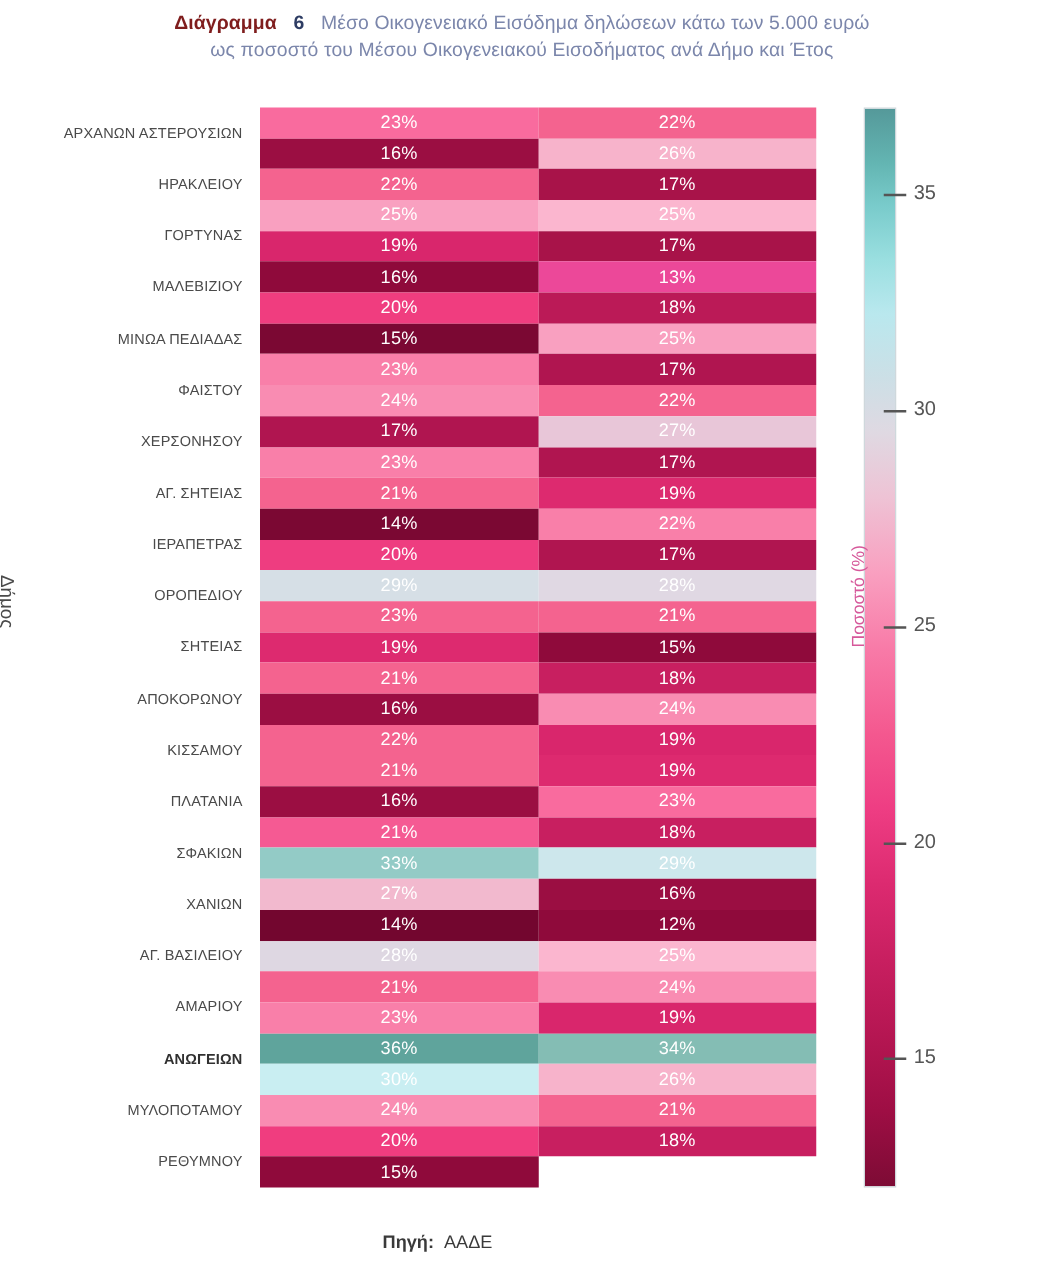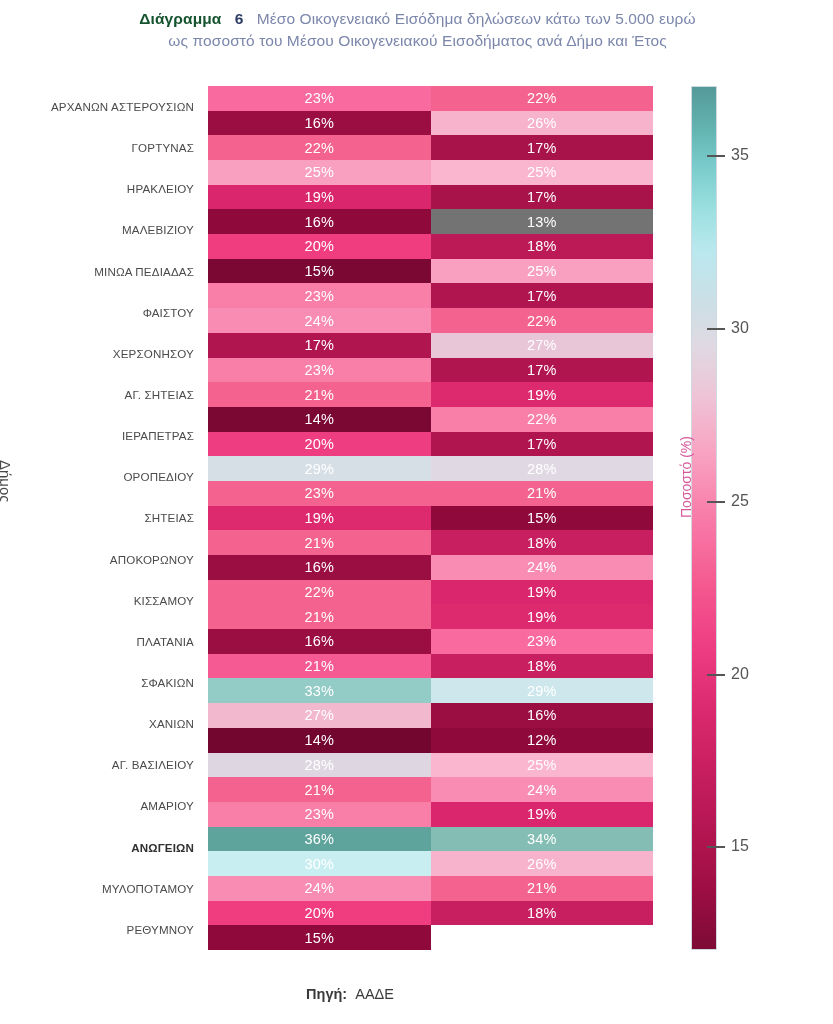--- a/index.html
+++ b/index.html
@@ -12,21 +12,21 @@
     position:relative;
   }
   #root{position:relative;width:833px;height:1024px;}
 
   
   .title-block{
     position:absolute;left:60px;top:8px;width:715px;
     text-align:center;line-height:1.45;
   }
   .title-line{font-size:15.5px;color:#7b86ab;letter-spacing:.1px;}
-  .title-strong{font-weight:bold;color:#14532d;}
+  .title-strong{font-weight:bold;color:#7f1d1d;}
   .title-num{font-weight:bold;color:#2d3c63;}
 
   
   .plot{
     position:absolute;left:208px;top:86px;
     width:445px;height:864px;
   }
   .grid{
     position:absolute;inset:0;
     display:grid;
@@ -132,22 +132,22 @@
       <span>&nbsp;</span>
       <span>Μέσο Οικογενειακό Εισόδημα δηλώσεων κάτω των 5.000 ευρώ</span>
     </div>
     <div class="title-line">ως ποσοστό του Μέσου Οικογενειακού Εισοδήματος ανά Δήμο και Έτος</div>
   </div>
 
   <div class="ylabel">Δήμος</div>
 
   <div class="rowlabels" id="rowlabels">
       <div class="rowlabel">ΑΡΧΑΝΩΝ ΑΣΤΕΡΟΥΣΙΩΝ</div>
+      <div class="rowlabel">ΗΡΑΚΛΕΙΟΥ</div>
       <div class="rowlabel">ΓΟΡΤΥΝΑΣ</div>
-      <div class="rowlabel">ΗΡΑΚΛΕΙΟΥ</div>
       <div class="rowlabel">ΜΑΛΕΒΙΖΙΟΥ</div>
       <div class="rowlabel">ΜΙΝΩΑ ΠΕΔΙΑΔΑΣ</div>
       <div class="rowlabel">ΦΑΙΣΤΟΥ</div>
       <div class="rowlabel">ΧΕΡΣΟΝΗΣΟΥ</div>
       <div class="rowlabel">ΑΓ. ΣΗΤΕΙΑΣ</div>
       <div class="rowlabel">ΙΕΡΑΠΕΤΡΑΣ</div>
       <div class="rowlabel">ΟΡΟΠΕΔΙΟΥ</div>
       <div class="rowlabel">ΣΗΤΕΙΑΣ</div>
       <div class="rowlabel">ΑΠΟΚΟΡΩΝΟΥ</div>
       <div class="rowlabel">ΚΙΣΣΑΜΟΥ</div>
@@ -167,21 +167,21 @@
         <div class="cell" style="background: rgb(244, 99, 143);">22%</div>
         <div class="cell" style="background: rgb(155, 14, 66);">16%</div>
         <div class="cell" style="background: rgb(247, 179, 203);">26%</div>
         <div class="cell" style="background: rgb(244, 99, 143);">22%</div>
         <div class="cell" style="background: rgb(168, 19, 73);">17%</div>
         <div class="cell" style="background: rgb(249, 160, 192);">25%</div>
         <div class="cell" style="background: rgb(251, 182, 207);">25%</div>
         <div class="cell" style="background: rgb(217, 38, 108);">19%</div>
         <div class="cell" style="background: rgb(168, 19, 73);">17%</div>
         <div class="cell" style="background: rgb(143, 10, 59);">16%</div>
-        <div class="cell" style="background: #737373;">13%</div>
+        <div class="cell" style="background: #ec4899;">13%</div>
         <div class="cell" style="background: rgb(240, 61, 127);">20%</div>
         <div class="cell" style="background: rgb(187, 26, 87);">18%</div>
         <div class="cell" style="background: rgb(123, 8, 51);">15%</div>
         <div class="cell" style="background: rgb(249, 160, 192);">25%</div>
         <div class="cell" style="background: rgb(249, 127, 169);">23%</div>
         <div class="cell" style="background: rgb(176, 21, 80);">17%</div>
         <div class="cell" style="background: rgb(249, 140, 178);">24%</div>
         <div class="cell" style="background: rgb(244, 99, 143);">22%</div>
         <div class="cell" style="background: rgb(176, 21, 80);">17%</div>
         <div class="cell" style="background: rgb(232, 198, 216);">27%</div>

